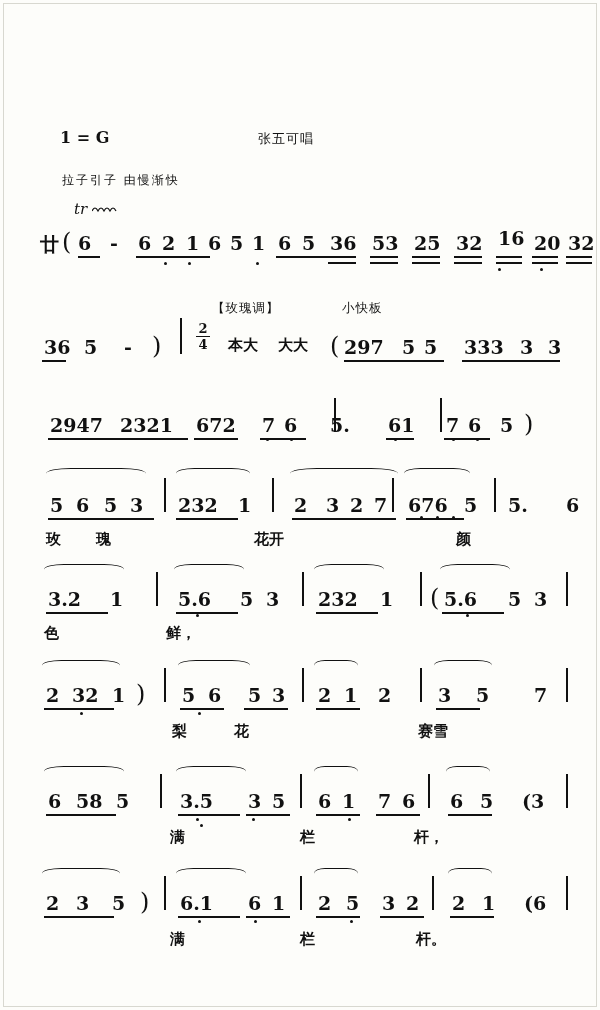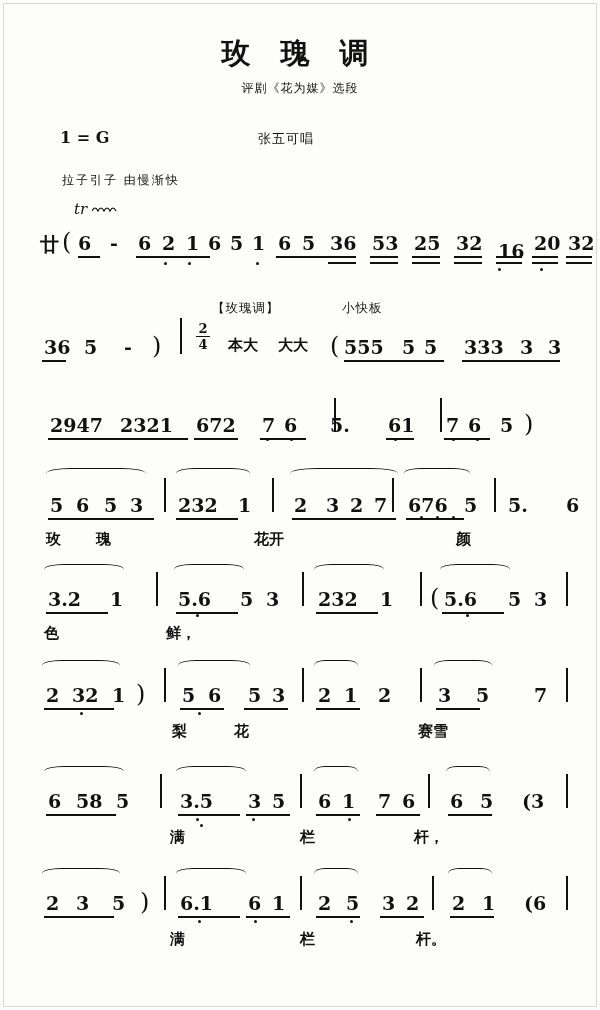--- a/index.html
+++ b/index.html
@@ -142,22 +142,20 @@
     border-left: none;
     border-right: none;
     border-bottom: none;
   }
 </style>
 </head>
 <body>
 
 <div id="page">
 
-  <div class="title">玫 瑰 调</div>
-  <div class="subtitle">评剧《花为媒》选段</div>
   <div class="key-sig">1 = G</div>
   <div class="singer">张五可唱</div>
   <div class="tempo-note">拉子引子  由慢渐快</div>
 
   <div class="trill" style="top:200px;left:74px;">tr</div>
   <svg style="position:absolute;top:205px;left:92px;" width="30" height="10">
     <path d="M0 6 q3 -6 6 0 q3 -6 6 0 q3 -6 6 0 q3 -6 6 0" stroke="#111" fill="none" stroke-width="1.2"></path>
   </svg>
 
   <div class="section-label" style="top:300px;left:212px;">【玫瑰调】</div>
@@ -179,31 +177,31 @@
       <div class="cell" style="left: 186px; top: 232px;">1</div>
       <div class="cell" style="left: 208px; top: 232px;">6</div>
       <div class="cell" style="left: 230px; top: 232px;">5</div>
       <div class="cell" style="left: 252px; top: 232px;">1</div>
       <div class="cell" style="left: 278px; top: 232px;">6</div>
       <div class="cell" style="left: 302px; top: 232px;">5</div>
       <div class="cell" style="left: 330px; top: 232px;">36</div>
       <div class="cell" style="left: 372px; top: 232px;">53</div>
       <div class="cell" style="left: 414px; top: 232px;">25</div>
       <div class="cell" style="left: 456px; top: 232px;">32</div>
-      <div class="cell" style="left: 498px; top: 240px;">16</div>
+      <div class="cell" style="left: 498px; top: 227px;">16</div>
       <div class="cell" style="left: 534px; top: 232px;">20</div>
       <div class="cell" style="left: 568px; top: 232px;">32</div>
       <div class="cell" style="left: 44px; top: 336px;">36</div>
       <div class="cell" style="left: 84px; top: 336px;">5</div>
       <div class="cell" style="left: 124px; top: 336px;">-</div>
       <div class="cell " style="font-size: 24px; font-weight: normal; left: 152px; top: 332px;">)</div>
       <div class="cell" style="font-family: &quot;DejaVu Sans&quot;, sans-serif; font-size: 15px; left: 228px; top: 336px;">本大</div>
       <div class="cell" style="font-family: &quot;DejaVu Sans&quot;, sans-serif; font-size: 15px; left: 278px; top: 336px;">大大</div>
       <div class="cell " style="font-size: 24px; font-weight: normal; left: 330px; top: 332px;">(</div>
-      <div class="cell" style="left: 344px; top: 336px;">555</div>
+      <div class="cell" style="left: 344px; top: 336px;">297</div>
       <div class="cell" style="left: 402px; top: 336px;">5</div>
       <div class="cell" style="left: 424px; top: 336px;">5</div>
       <div class="cell" style="left: 464px; top: 336px;">333</div>
       <div class="cell" style="left: 520px; top: 336px;">3</div>
       <div class="cell" style="left: 548px; top: 336px;">3</div>
       <div class="cell" style="left: 50px; top: 414px;">2947</div>
       <div class="cell" style="left: 120px; top: 414px;">2321</div>
       <div class="cell" style="left: 196px; top: 414px;">672</div>
       <div class="cell" style="left: 262px; top: 414px;">7</div>
       <div class="cell" style="left: 284px; top: 414px;">6</div>

